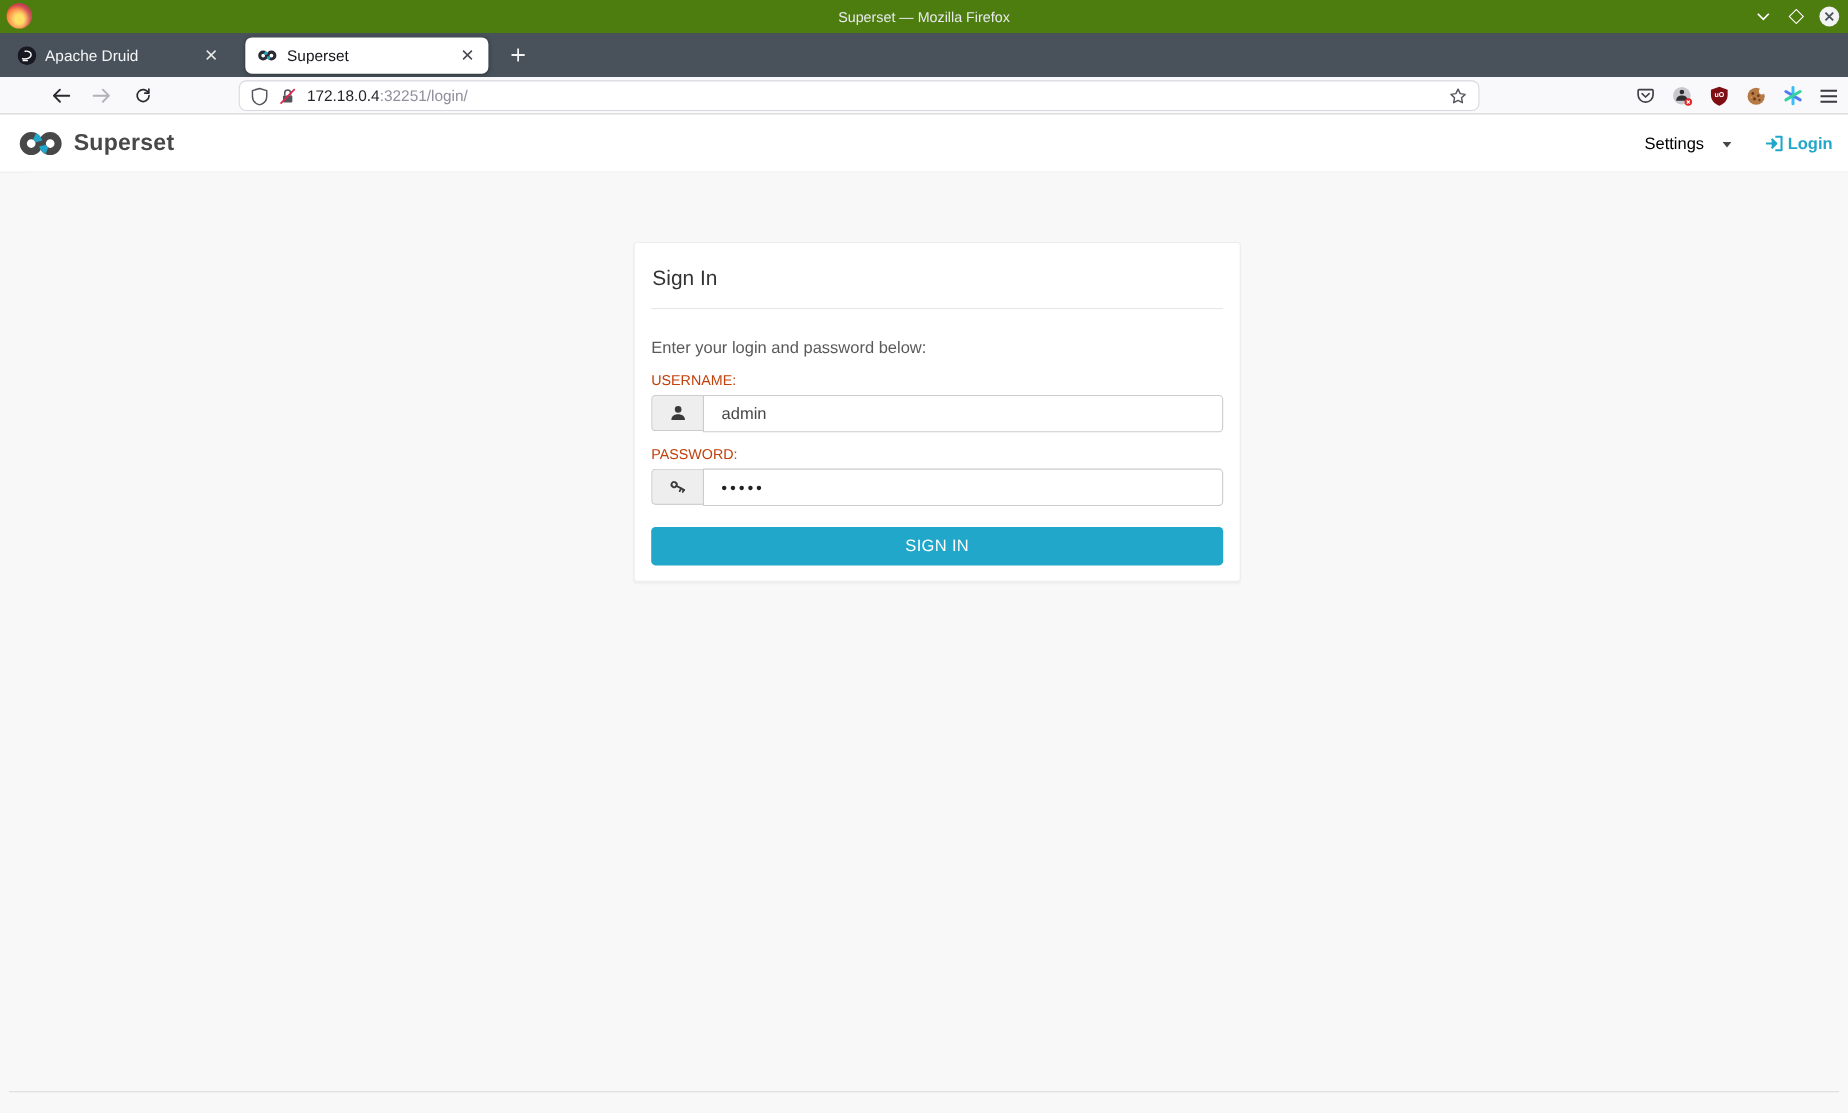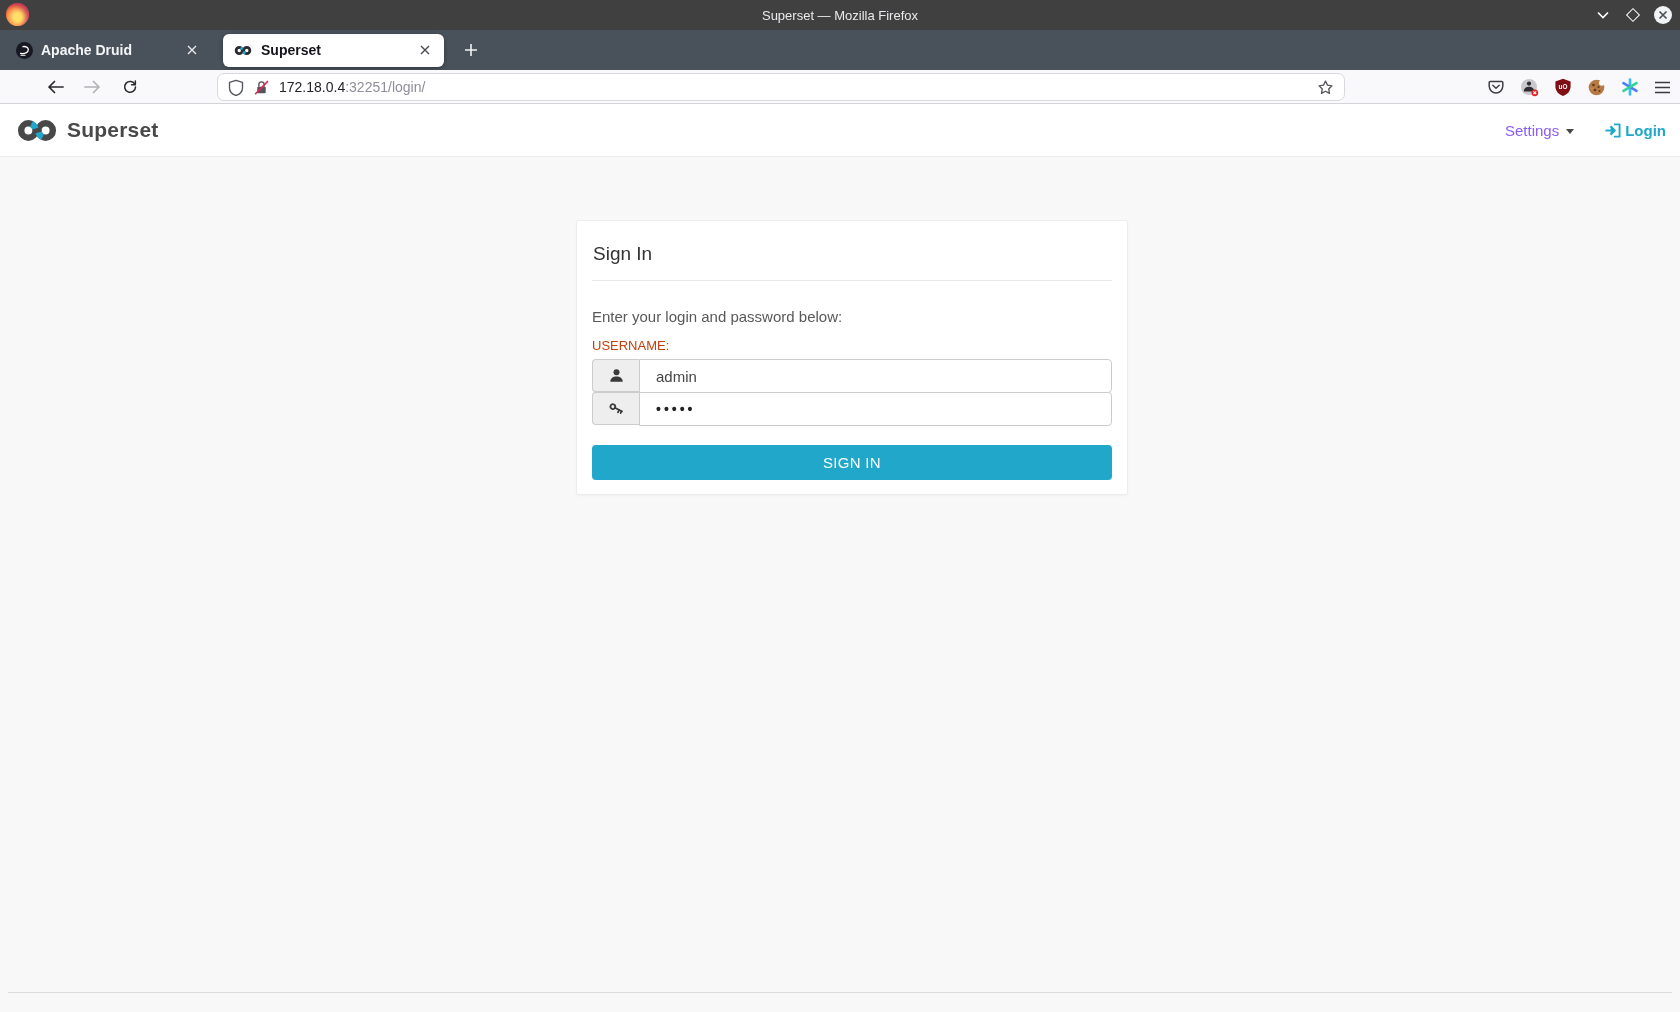--- a/index.html
+++ b/index.html
@@ -4,35 +4,35 @@
 <style>
   * { box-sizing: border-box; margin: 0; padding: 0; }
   html,body { width:1680px; height:1012px; }
   body {
     font-family: "Liberation Sans", sans-serif;
     background:#f8f8f8;
     overflow:hidden;
   }
   
   .titlebar {
-    height:30px; background:#404040; position:relative;
+    height:30px; background:#4d7c0f; position:relative;
     display:flex; align-items:center; justify-content:center;
   }
   .ff-logo {
     position:absolute; left:6px; top:3px; width:23px; height:23px; border-radius:50%;
     background: radial-gradient(circle at 50% 62%, #ffe066 0 22%, #ffb15e 40%, #ff8a3c 58%, #ff5f3c 75%, #e0353f 92%);
     box-shadow: inset -3px 3px 4px rgba(146,22,117,.55);
   }
   .title-text { color:#e8eaed; font-size:13px; }
   .win-controls { position:absolute; right:8px; top:0; height:30px; display:flex; align-items:center; gap:12px; }
   .win-btn { display:flex; align-items:center; justify-content:center; width:18px; height:18px; cursor:default; }
   .win-diamond { width:10px; height:10px; border:1.5px solid #fff; transform:rotate(45deg); }
   .win-close-circle { width:18px; height:18px; border-radius:50%; background:#f2f3f4; display:flex; align-items:center; justify-content:center; }
   
-  .tabbar { height:40px; background:#49525b; display:flex; align-items:center; padding-left:6px;font-weight:bold; }
+  .tabbar { height:40px; background:#49525b; display:flex; align-items:center; padding-left:6px; }
   .tab {
     height:33px; display:flex; align-items:center; gap:8px;
     border-radius:6px; padding:0 10px; color:#f4f5f6; font-size:14px;
   }
   .tab.t1 { width:205px; }
   .tab.t2 { width:221px; margin-left:12px; background:#fff; color:#15141a; box-shadow:0 1px 4px rgba(0,0,0,.35); }
   .tab .tab-label { flex:1; white-space:nowrap; overflow:hidden; }
   .tab-close { width:18px; height:18px; display:flex; align-items:center; justify-content:center; border-radius:3px; }
   .newtab { width:30px; height:30px; margin-left:12px; display:flex; align-items:center; justify-content:center; border-radius:4px; }
   
@@ -48,21 +48,21 @@
   .url-text { font-size:14px; color:#24232b; }
   .url-dim { color:#8f8f9d; }
   .url-star { margin-left:auto; display:flex; align-items:center; }
   .ext-area { position:absolute; right:9px; top:0; height:34px; display:flex; align-items:center; gap:15px; }
   .ext-btn { display:flex; align-items:center; justify-content:center; }
   
   .app-navbar { height:53px; background:#fff; border-bottom:1px solid #ebebeb; display:flex; align-items:center; padding:0 14px; }
   .brand { display:flex; align-items:center; gap:7px; cursor:pointer; }
   .brand-text { font-size:21px; font-weight:bold; color:#484848; letter-spacing:.2px; }
   .nav-right { margin-left:auto; display:flex; align-items:center; gap:30px; }
-  .settings-link { display:flex; align-items:center; gap:7px; font-size:15px; color:#8b5cf6; cursor:pointer; }
+  .settings-link { display:flex; align-items:center; gap:17px; font-size:15px; color:#000000; cursor:pointer; }
   .caret-down { width:0; height:0; border-left:4px solid transparent; border-right:4px solid transparent; border-top:5px solid #474747; margin-top:2px; }
   .login-link { display:flex; align-items:center; gap:4px; font-size:15px; color:#20a7c9; cursor:pointer;font-weight:bold; }
   
   .content { position:relative; height:855px; background:#f8f8f8;margin-left:24px; }
   .card {
     width:552px; margin:0 auto; position:relative; top:63px;
     background:#fff; border:1px solid #ededed; border-radius:3px;
     padding:13px 15px 14px; box-shadow:0 1px 2px rgba(0,0,0,.04);
   }
   .card-title { font-size:19px; color:#333; padding:9px 1px 15px; border-bottom:1px solid #e7e7e7; }
@@ -269,20 +269,21 @@
     <div class="igroup">
       <div class="addon">
         <svg width="15" height="15" viewBox="0 0 15 15">
             <circle cx="7.5" cy="4.2" r="3" fill="#3a3a3a"></circle>
             <path d="M1.3 13.8c0-3.4 2.6-5.3 6.2-5.3s6.2 1.9 6.2 5.3z" fill="#3a3a3a"></path>
           </svg>
       </div>
       <input class="tinput" type="text" value="admin" style="">
     </div>
 
+    <div class="flabel">PASSWORD:</div>
     <div class="igroup">
       <div class="addon">
         <svg width="17" height="17" viewBox="0 0 18 18">
           <g transform="rotate(28 9 9)" fill="none" stroke="#3a3a3a" stroke-width="1.8" stroke-linecap="round">
             <circle cx="4.6" cy="9" r="2.5"></circle>
             <path d="M7.1 9h8.5"></path>
             <path d="M12.3 9v3"></path>
             <path d="M15.2 9v2.3"></path>
           </g>
         </svg>

